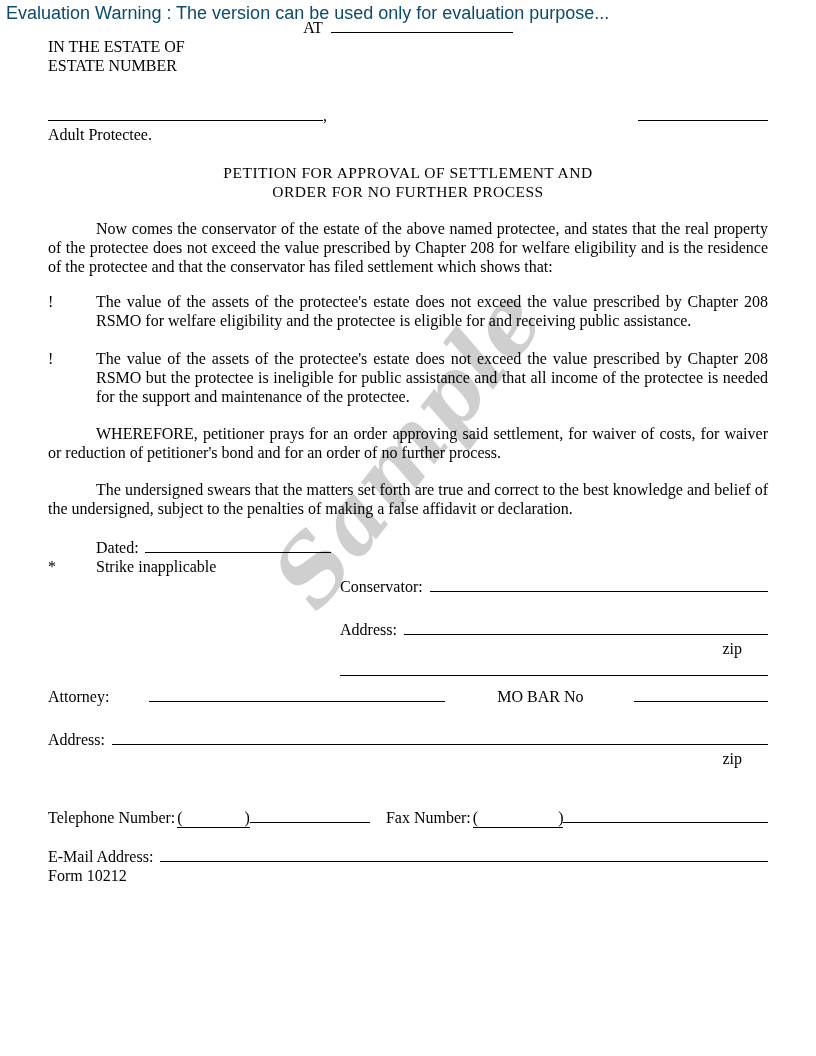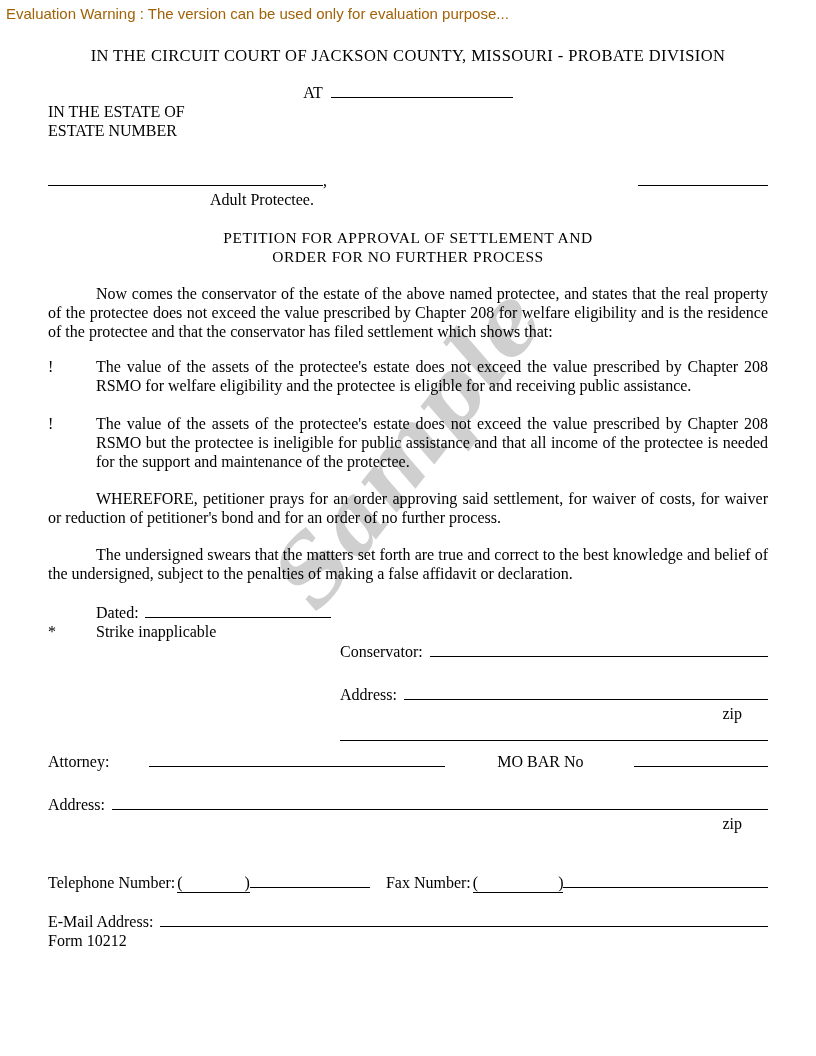--- a/index.html
+++ b/index.html
@@ -3,39 +3,39 @@
 <meta charset="utf-8">
 <style>
   html,body{margin:0;padding:0;background:#fff;}
   .page{
     position:relative;width:816px;height:1056px;background:#ffffff;
     font-family:"Liberation Serif", serif;font-size:16px;line-height:19px;color:#000;
     overflow:hidden;
   }
   .warning{
     position:absolute;top:4px;left:6px;z-index:3;
-    font-family:"Liberation Sans", sans-serif;font-size:15px;color:#a16207;
+    font-family:"Liberation Sans", sans-serif;font-size:18px;color:#0c4a6e;
   }
   .watermark{
     position:absolute;left:226px;top:448px;width:348px;z-index:0;
     font-family:"DejaVu Serif", serif;font-style:italic;font-weight:bold;
     font-size:90px;color:#a0a0a0;opacity:0.5;text-align:center;
     transform:rotate(-52deg);transform-origin:center center;
     pointer-events:none;user-select:none;
   }
   .content{position:absolute;left:48px;top:0;width:720px;z-index:1;}
   .court-title{margin-top:46px;text-align:center;font-size:16.5px;letter-spacing:0.4px;white-space:nowrap;}
   .at-row{margin-top:17px;text-align:center;}
   .blank{display:inline-block;border-bottom:1px solid #000;height:15px;vertical-align:baseline;}
   .at-blank{width:182px;margin-left:8px;}
   .caption-row{display:flex;justify-content:space-between;margin-top:0;flex-direction:column;}
   .blank-row{display:flex;justify-content:space-between;margin-top:30px;align-items:baseline;}
   .protectee-blank{width:275px;}
   .estate-no-blank{width:130px;}
-  .adult-row{margin-left:162px;}
+  .adult-row{}
   .petition-title{margin-top:19px;text-align:center;font-size:15.5px;letter-spacing:0.5px;}
   .para{margin-top:18px;text-align:justify;text-indent:48px;}
   .item{display:flex;margin-top:19px;}
   .item .marker{width:48px;flex:none;}
   .item .text{flex:1;text-align:justify;}
   .dated-row{margin-top:19px;margin-left:48px;}
   .dated-blank{width:186px;margin-left:6px;}
   .strike-row{display:flex;}
   .strike-row .marker{width:48px;flex:none;}
   .sig-block{margin-left:292px;}
@@ -64,21 +64,20 @@
 <body>
 
 <div class="page">
 
   <div class="warning">Evaluation Warning : The version can be used only for evaluation purpose...</div>
 
   <div class="watermark">Sample</div>
 
   <div class="content">
 
-    <div class="court-title">IN THE CIRCUIT COURT OF JACKSON COUNTY, MISSOURI - PROBATE DIVISION</div>
 
     <div class="at-row">
       <span>AT</span><span class="blank at-blank"></span>
     </div>
 
     <div class="caption-row">
       <span>IN THE ESTATE OF</span>
       <span>ESTATE NUMBER</span>
     </div>
 

